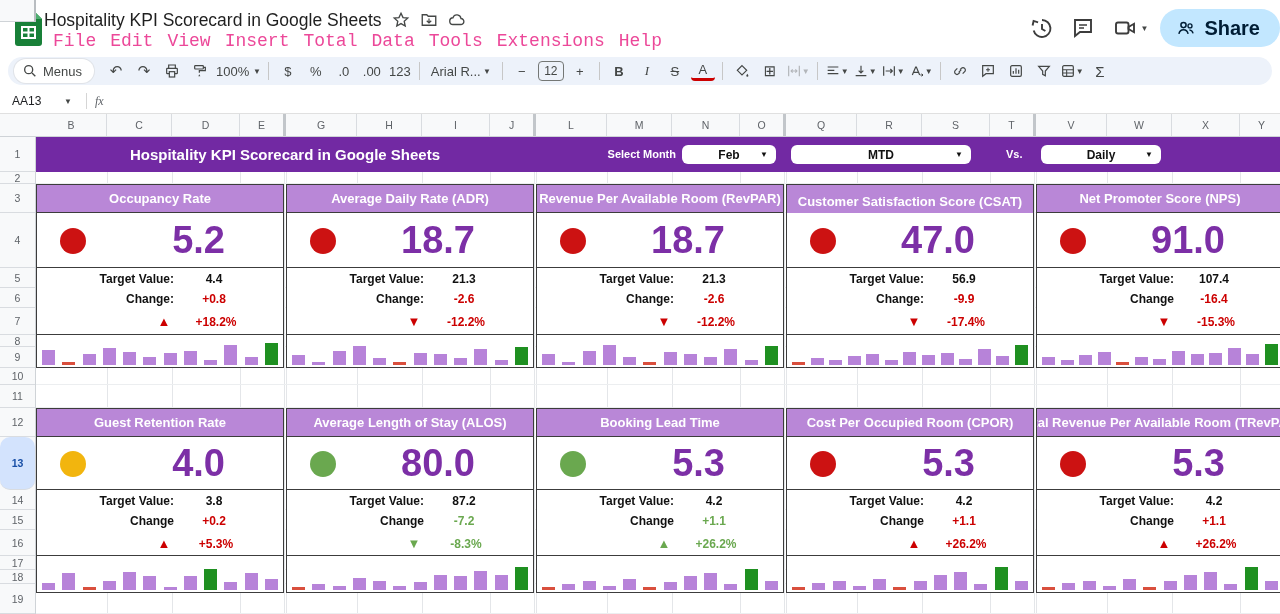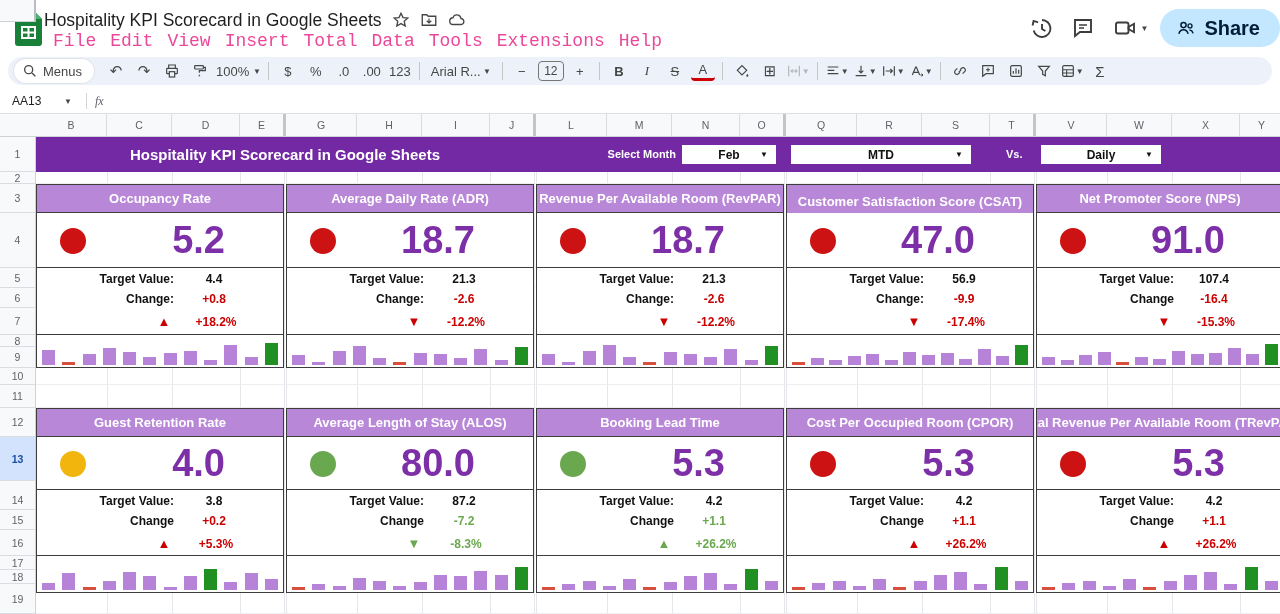--- a/index.html
+++ b/index.html
@@ -61,21 +61,21 @@
   #gridarea { position:absolute; top:137px; left:36px; width:1244px; height:477px; background:#fff; overflow:hidden; }
   .vline { position:absolute; width:1px; background:#e4e6e9; }
   .hline { position:absolute; height:1px; background:#eceef0; width:1244px; left:0; }
 
   
   #banner { position:absolute; left:0; top:0; width:1244px; height:35px; background:#7229a3; z-index:3; }
   #banner-title { position:absolute; left:49px; top:0; width:400px; height:35px; line-height:35px;
                   text-align:center; color:#fff; font-weight:bold; font-size:15px; }
   #select-month { position:absolute; left:540px; top:0; width:100px; height:35px; line-height:35px;
                   text-align:right; color:#fff; font-weight:bold; font-size:11px; }
-  .pill { position:absolute; top:8px; height:19px; background:#fff; border-radius:0; z-index:4;
+  .pill { position:absolute; top:8px; height:19px; background:#fff; border-radius:6px; z-index:4;
           display:flex; align-items:center; justify-content:center; font-size:12px; font-weight:bold; color:#111; cursor:pointer; }
   .pill .caret { position:absolute; right:8px; font-size:8px; color:#111; }
   #vs-label { position:absolute; left:970px; top:0; width:32px; height:35px; line-height:35px; color:#fff; font-weight:bold; font-size:11px; }
 
   
   .card { position:absolute; width:248px; z-index:2; }
   .card-header { position:absolute; left:0; width:100%; background:#b987d7; border:1px solid #3c3c3c;
                  color:#fff; font-weight:bold; font-size:13px; text-align:center; overflow:hidden;
                  white-space:nowrap; display:flex; align-items:center; justify-content:center; cursor:cell; }
   .card-value { position:absolute; left:0; width:100%; background:#fff; border:1px solid #3c3c3c; border-top:none; cursor:cell; }
@@ -320,21 +320,21 @@
       <div class="rowcell" style="top: 47px; height: 29px;">3</div>
       <div class="rowcell" style="top: 76px; height: 55px;">4</div>
       <div class="rowcell" style="top: 131px; height: 20px;">5</div>
       <div class="rowcell" style="top: 151px; height: 20px;">6</div>
       <div class="rowcell" style="top: 171px; height: 27px;">7</div>
       <div class="rowcell" style="top: 198px; height: 12px;">8</div>
       <div class="rowcell" style="top: 210px; height: 21px;">9</div>
       <div class="rowcell" style="top: 231px; height: 17px;">10</div>
       <div class="rowcell" style="top: 248px; height: 23px;">11</div>
       <div class="rowcell" style="top: 271px; height: 29px;">12</div>
-      <div class="rowcell sel" style="top: 300px; height: 44px;">13</div>
+      <div class="rowcell sel" style="top: 300px; height: 53px; border-radius: 10px;">13</div>
       <div class="rowcell" style="top: 353px; height: 20px;">14</div>
       <div class="rowcell" style="top: 373px; height: 20px;">15</div>
       <div class="rowcell" style="top: 393px; height: 26px;">16</div>
       <div class="rowcell" style="top: 419px; height: 14px;">17</div>
       <div class="rowcell" style="top: 433px; height: 14px;">18</div>
       <div class="rowcell" style="top: 447px; height: 30px;">19</div>
     </div>
 
   <div id="gridarea">
     <div id="gridlines">

